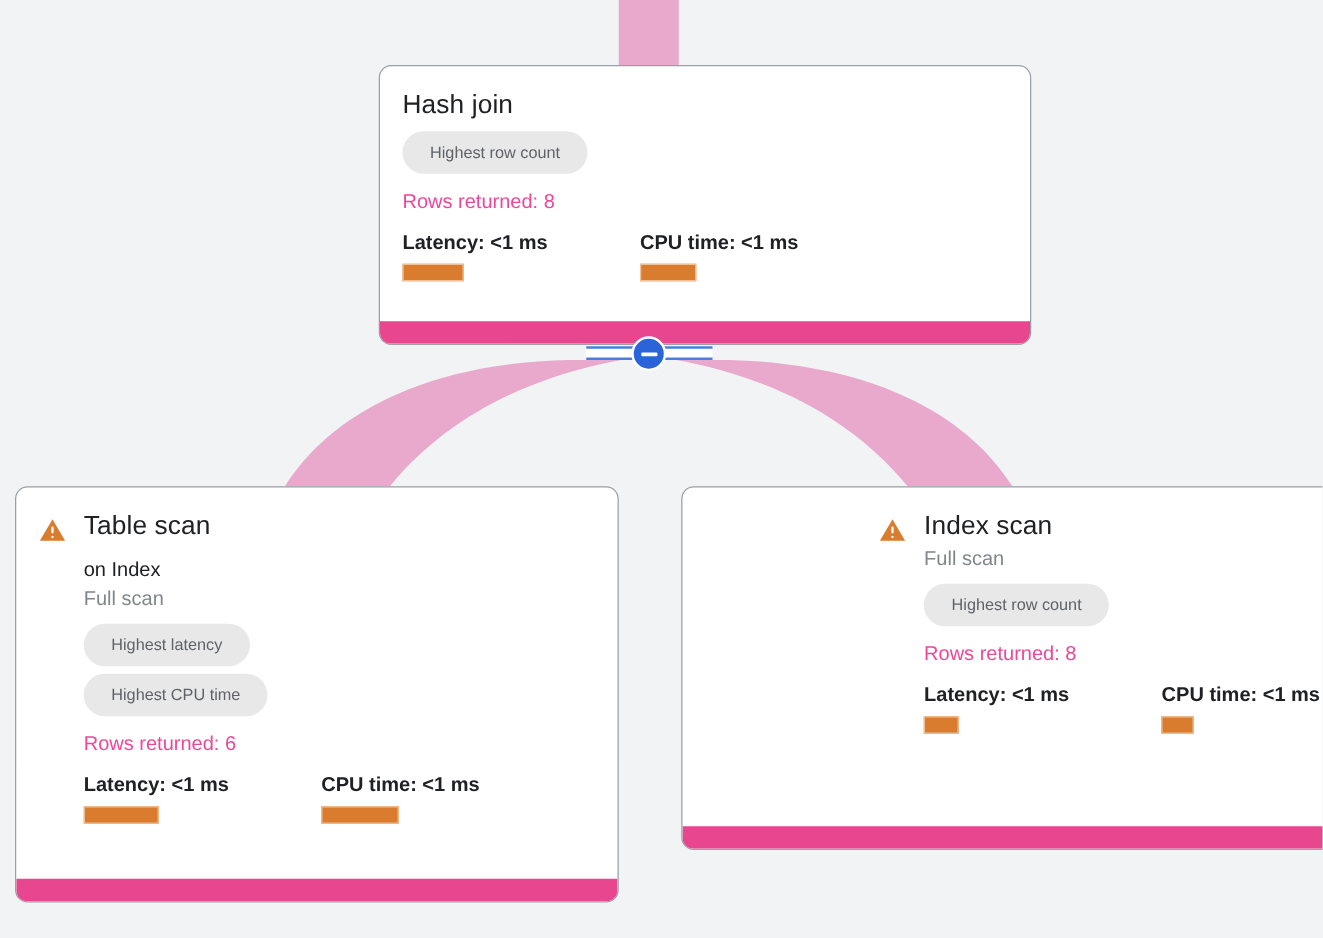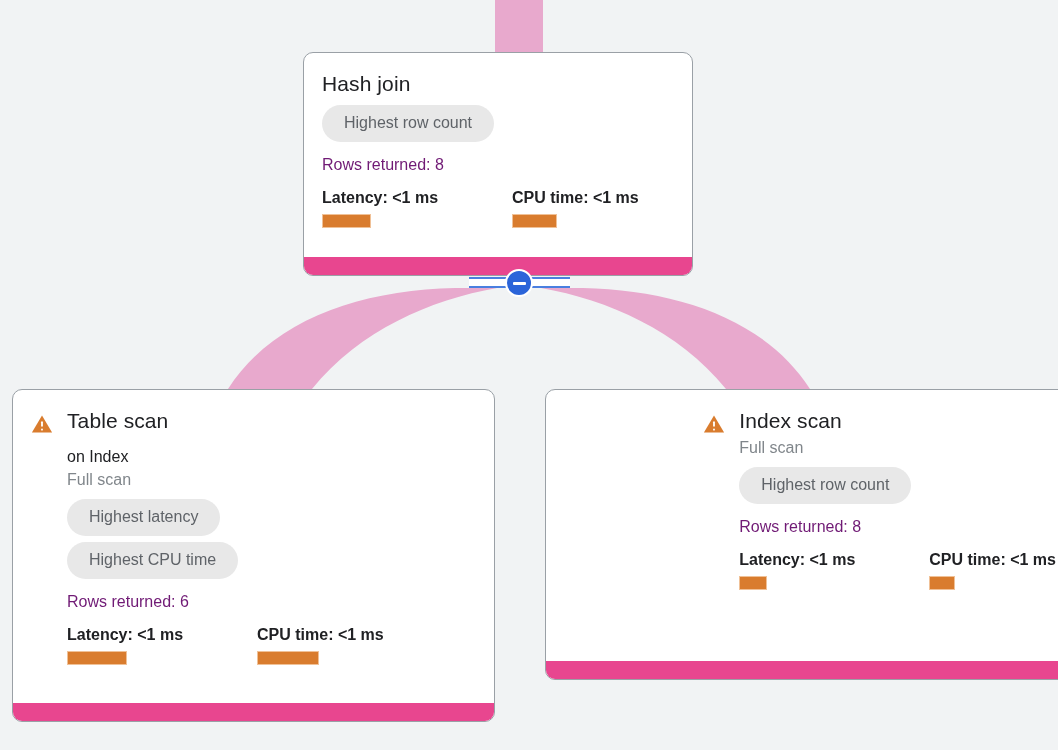--- a/index.html
+++ b/index.html
@@ -98,31 +98,31 @@
   
   .indented { padding-left: 36px; }
 
   
   .chip-row { margin-top: 9px; }
 
   .chip {
     display: inline-block;
     background: #e8e8e8;
     color: #5f6368;
-    font-size: 16px;
+    font-size: 13px;
     line-height: 1;
     padding: 10px 22px 11px 22px;
     border-radius: 999px;
     margin-bottom: 6px;
     white-space: nowrap;
   }
 
   .rows-returned {
     font-size: 16px;
-    color: #701a75;
+    color: #ec4899;
     margin-top: 8px;
   }
 
   
   .metrics-row {
     display: flex;
     margin-top: 15px;
   }
 
   .metric { flex: 0 0 auto; font-weight: bold; }
@@ -194,21 +194,21 @@
              Z"></path>
   </svg>
 
   <div class="toggle-rail" style="left:469px; top:277px; width:46px;"></div>
   <div class="toggle-rail" style="left:524px; top:277px; width:46px;"></div>
 
   <div class="collapse-toggle" style="left:505px; top:269px;">
     <span class="minus"></span>
   </div>
 
-  <div class="node-card" style="left:303px; top:52px; width:390px; height:224px;">
+  <div class="node-card" style="left:303px; top:52px; width:522px; height:224px;">
     <div class="card-body">
       <div class="card-header">
         <div class="header-text">
           <div class="node-title">Hash join</div>
         </div>
       </div>
 
       <div class="chip-row">
         <span class="chip">Highest row count</span>
       </div>

